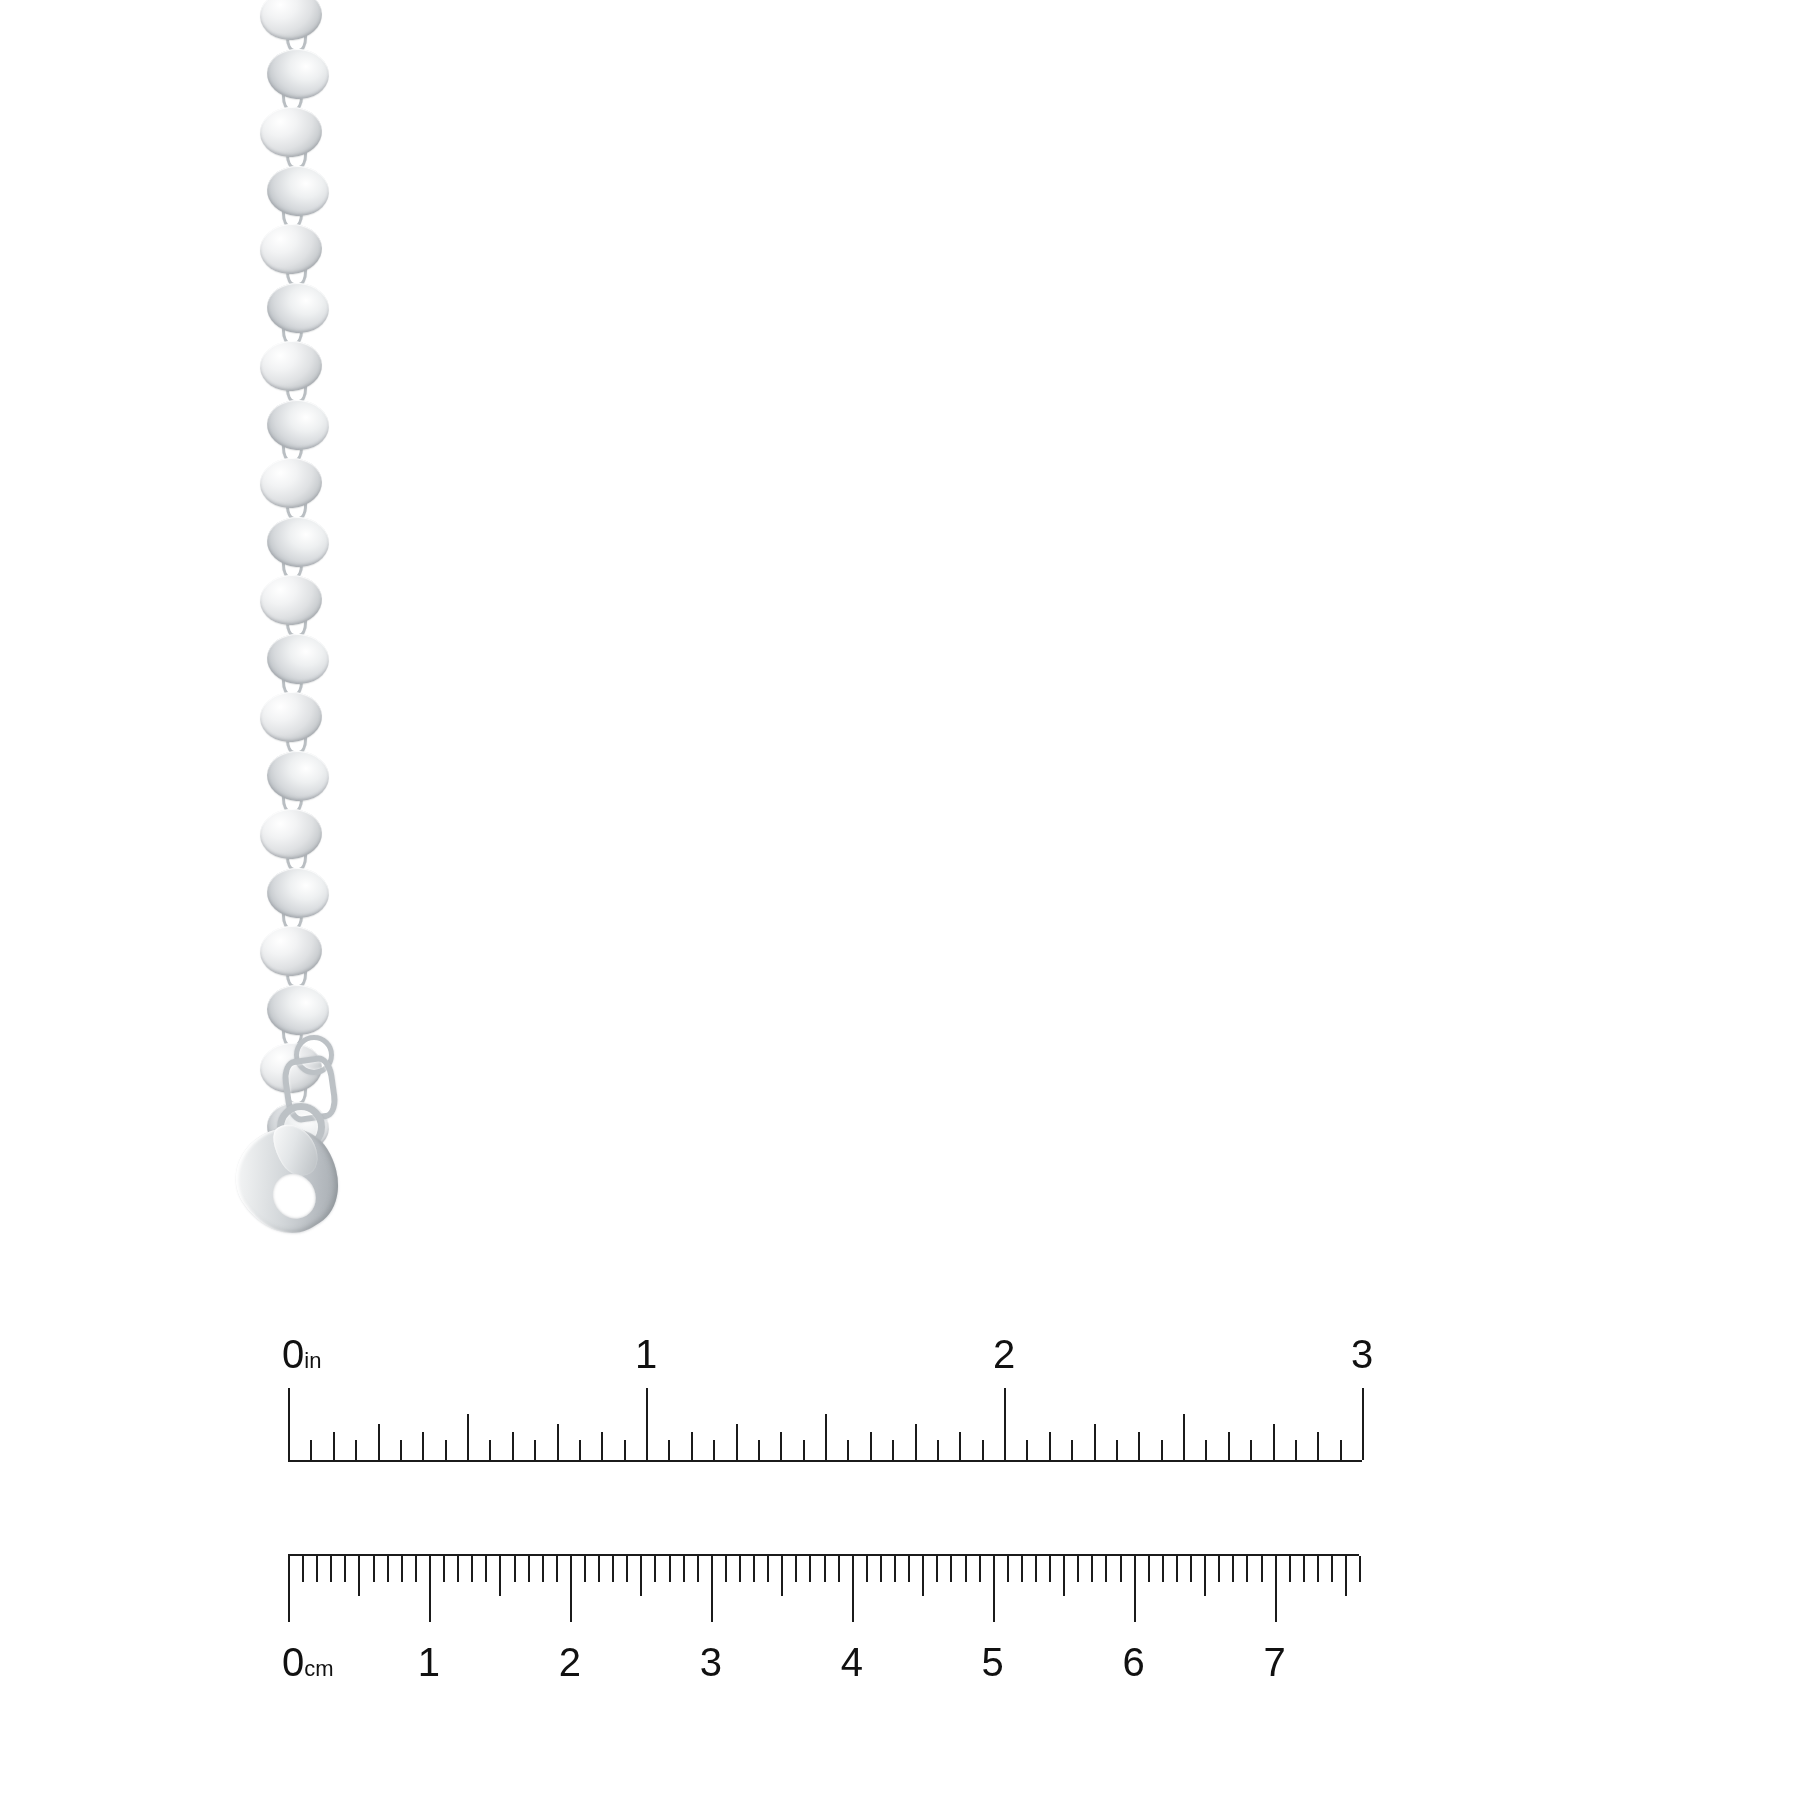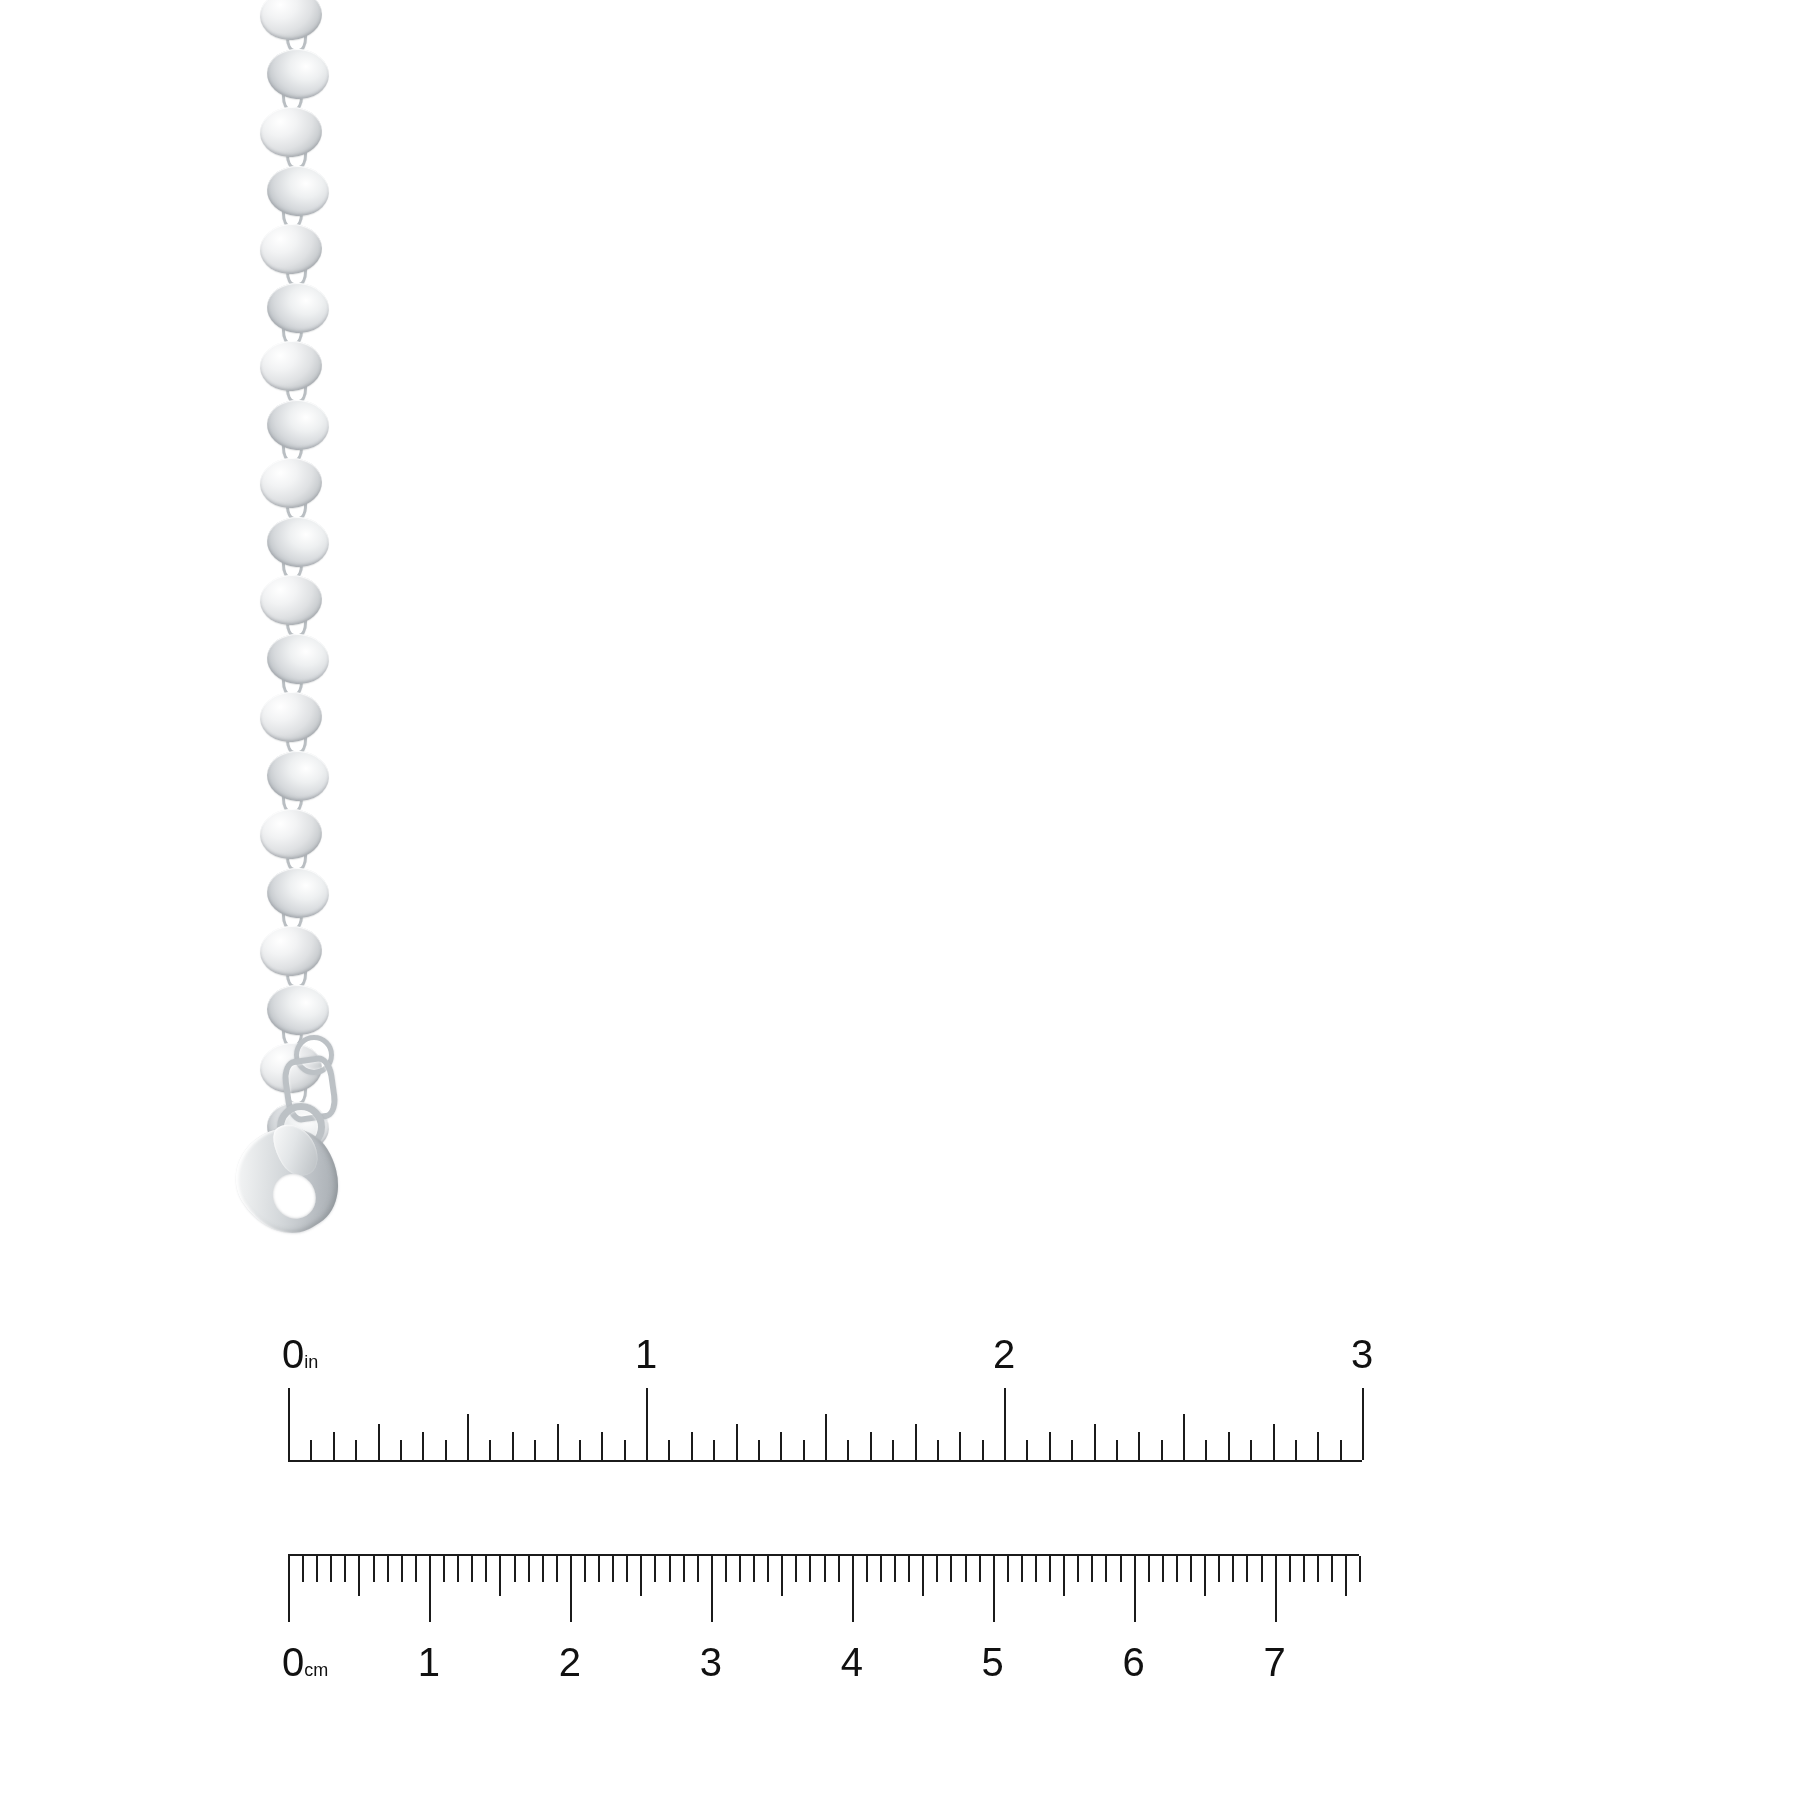--- a/index.html
+++ b/index.html
@@ -141,21 +141,21 @@
   }
   .tick-label {
     position: absolute;
     font-size: 40px;
     color: #111111;
     font-family: "Liberation Sans", sans-serif;
     line-height: 1;
     white-space: nowrap;
   }
   .unit-sub {
-    font-size: 18px;
+    font-size: 22px;
     vertical-align: baseline;
   }
 </style>
 </head>
 <body>
 
 <div id="stage">
 
   <div id="chain-assembly">
       <div class="link" style="left: 31px; top: 26px;"></div>

